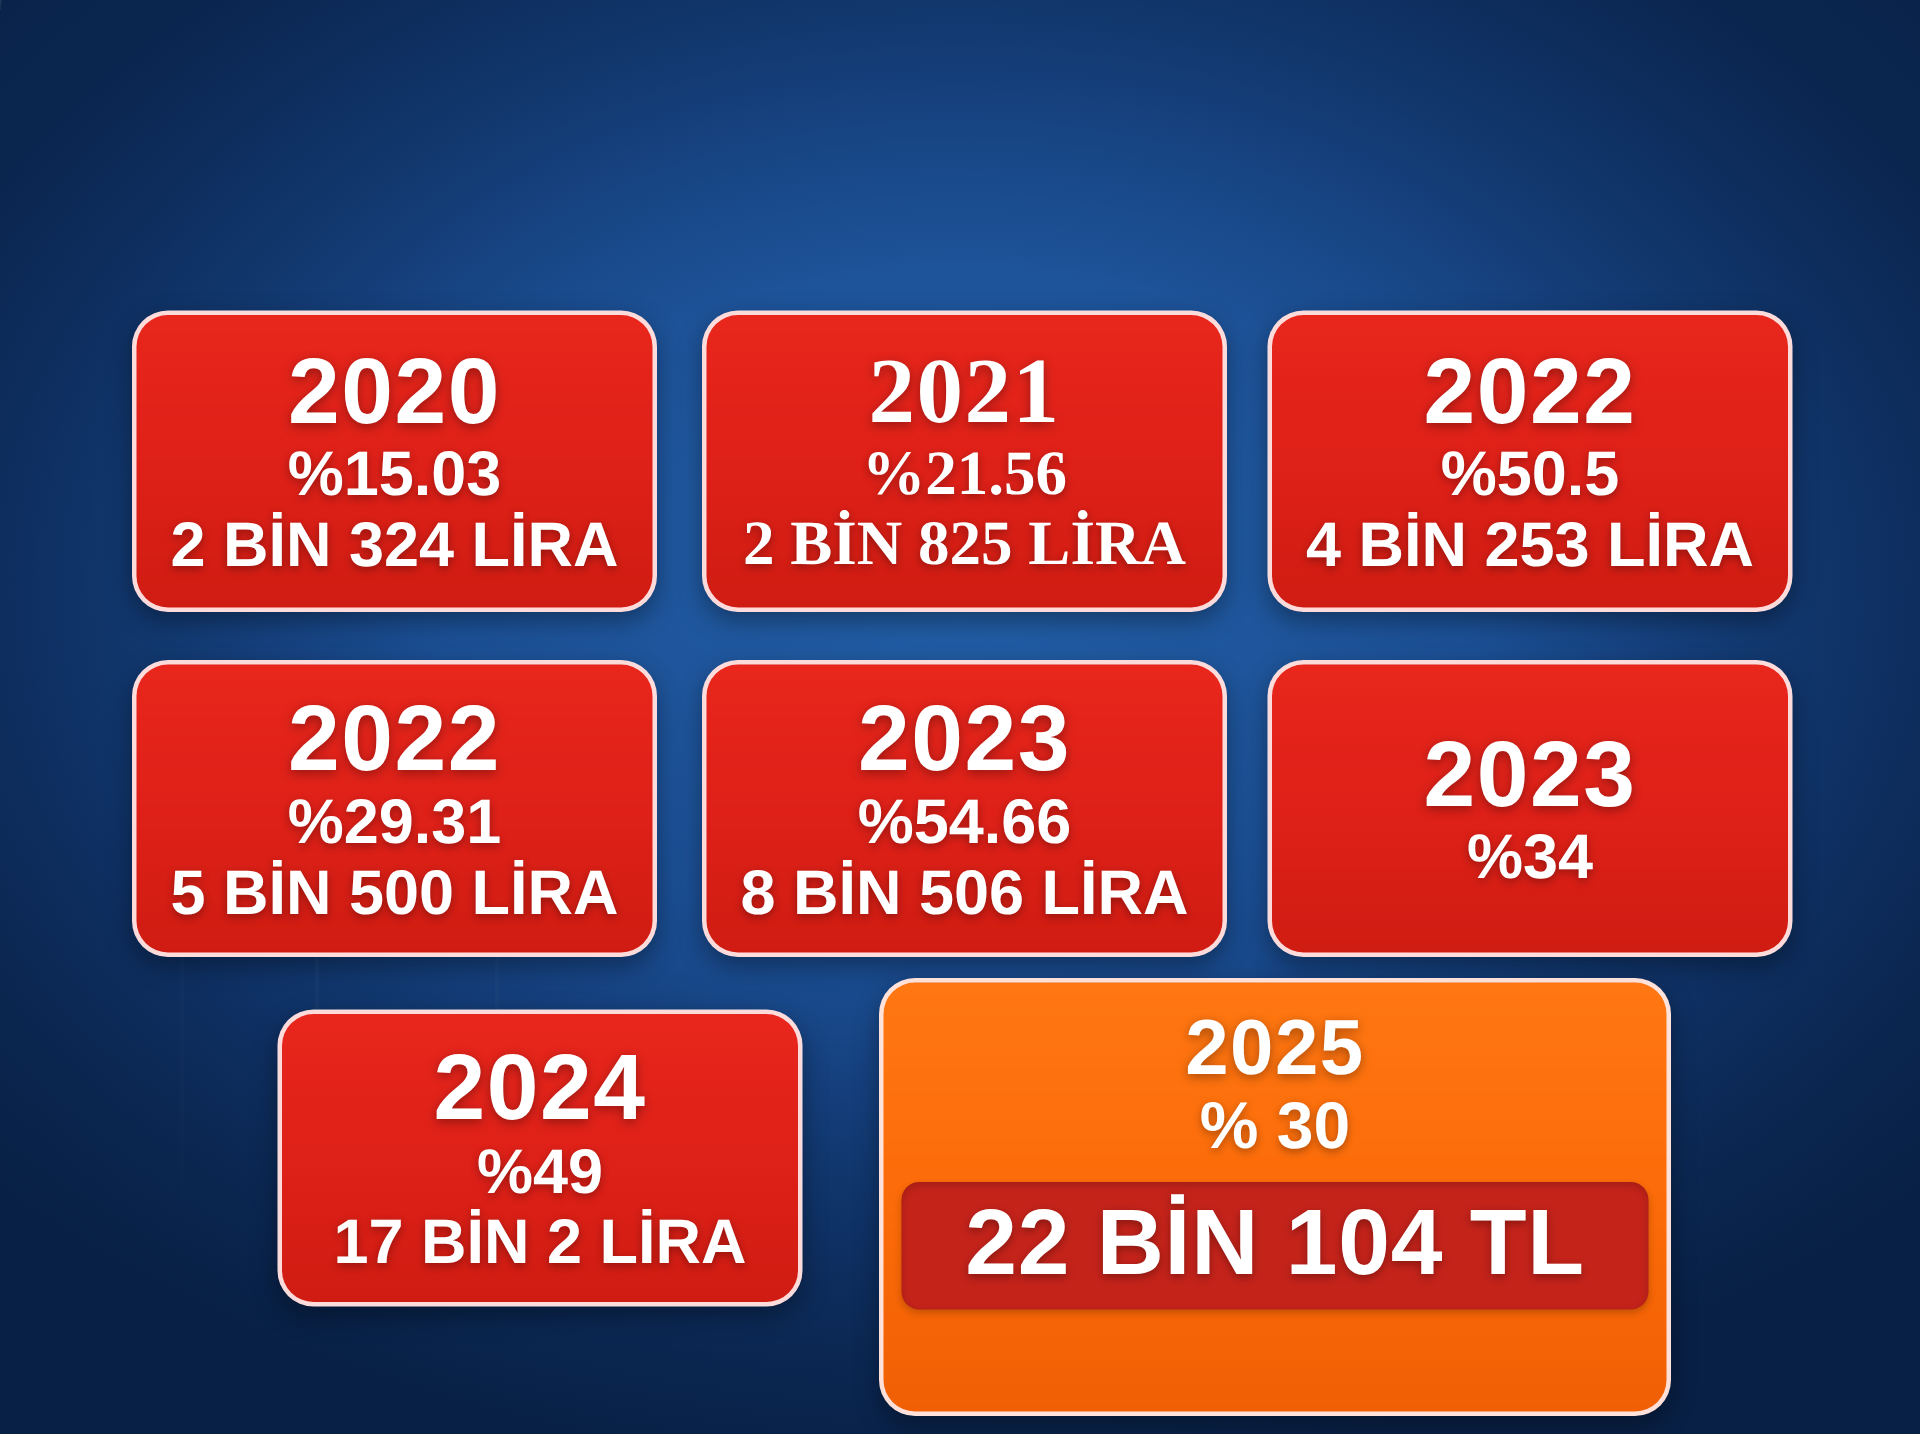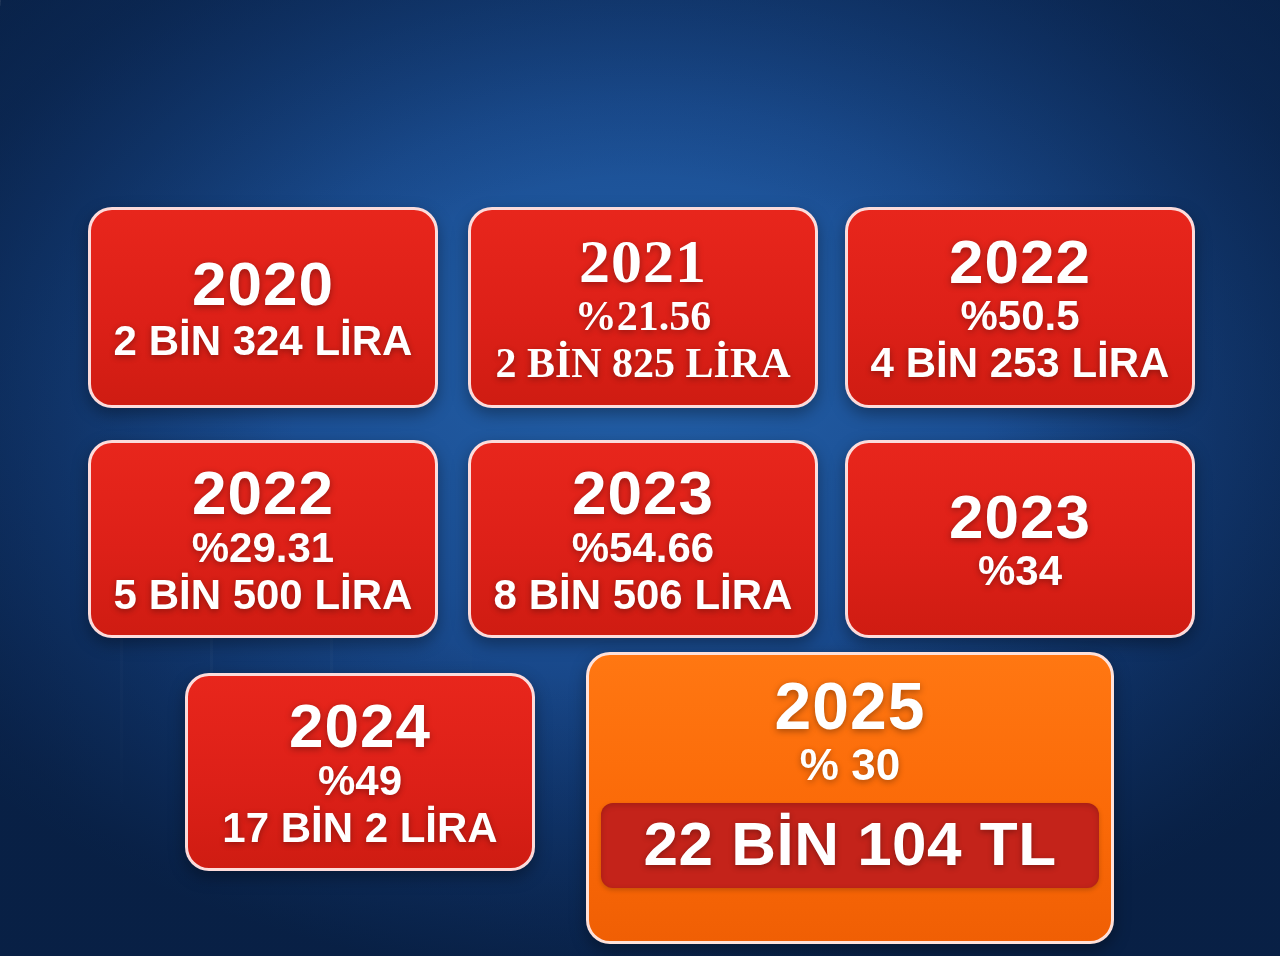--- a/index.html
+++ b/index.html
@@ -105,21 +105,21 @@
     white-space: nowrap;
     text-shadow: 0 2px 6px rgba(0,0,0,0.32);
   }
 
   
   .card.highlight {
     background: linear-gradient(180deg, #ff7712 0%, #fb6a08 55%, #f05f04 100%);
     justify-content: flex-start;
     padding-top: 18px;
   }
-  .card.highlight .year { font-size: 66px; }
+  .card.highlight .year { font-size: 52px; }
   .card.highlight .pct { font-size: 44px; margin-top: 2px; }
   .card.highlight .amount-box {
     margin-top: 14px;
     width: calc(100% - 24px);
     background: #c4231a;
     border-radius: 12px;
     padding: 8px 0 12px 0;
     box-shadow: inset 0 2px 6px rgba(0,0,0,0.18), 0 2px 5px rgba(0,0,0,0.2);
     display: flex;
     align-items: flex-end;
@@ -136,20 +136,21 @@
 
 <div id="stage">
 
   <div id="bg-streaks"></div>
   <div id="bg-vstreaks"></div>
   <div id="bg-vignette"></div>
 
 
   <div class="card" style="left:88px; top:207px; width:350px; height:201px;">
     <div class="year">2020</div>
+    <div class="pct">%15.03</div>
     <div class="amount">2 BİN 324 LİRA</div>
   </div>
 
   <div class="card" style="left:468px; top:207px; width:350px; height:201px;font-family:Liberation Serif, serif;">
     <div class="year">2021</div>
     <div class="pct">%21.56</div>
     <div class="amount">2 BİN 825 LİRA</div>
   </div>
 
   <div class="card" style="left:845px; top:207px; width:350px; height:201px;">

